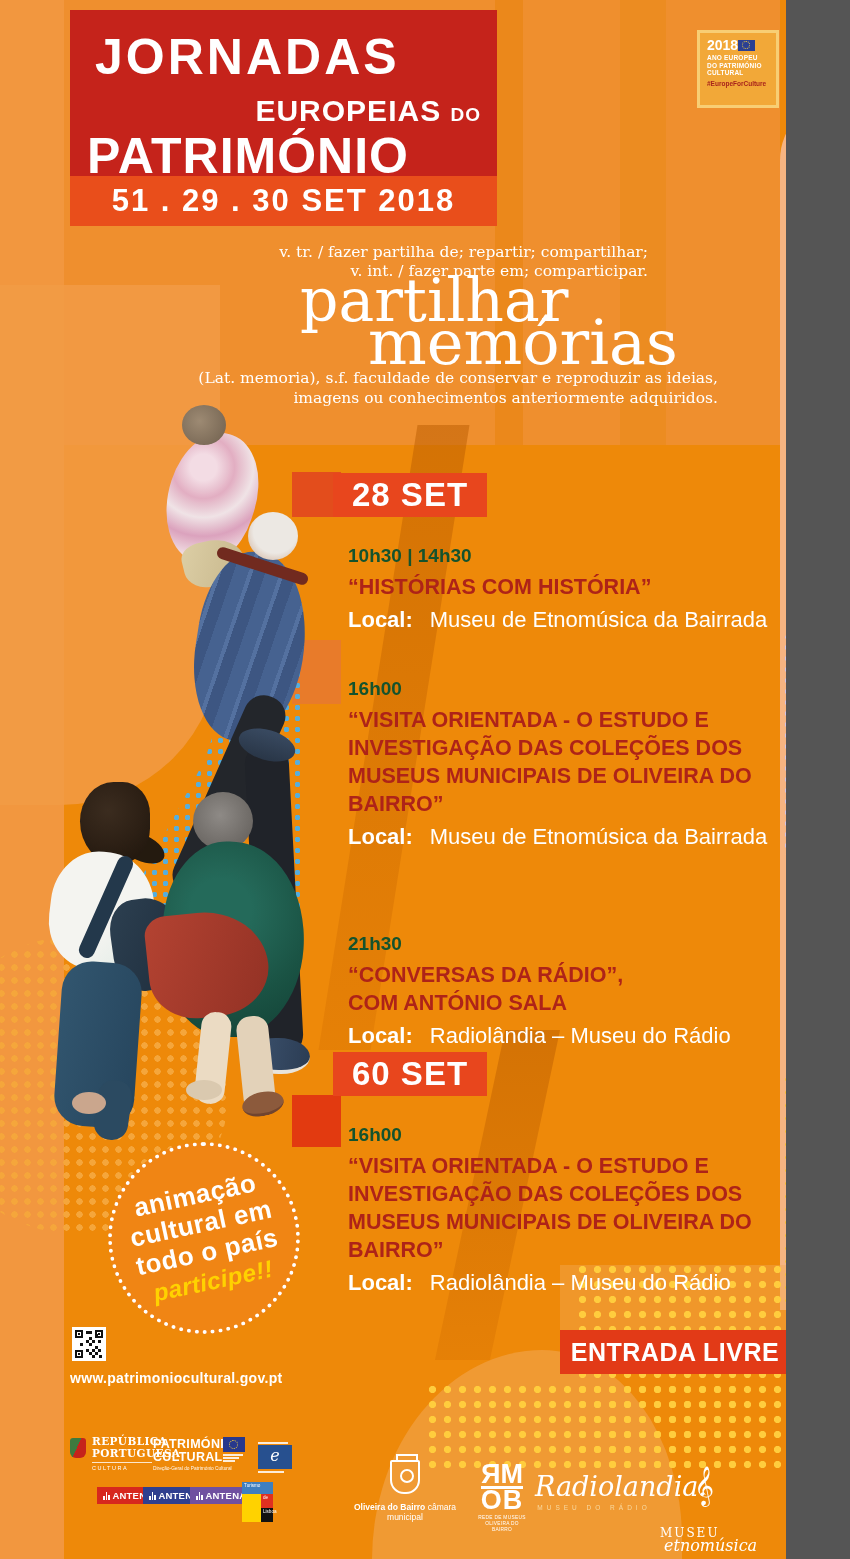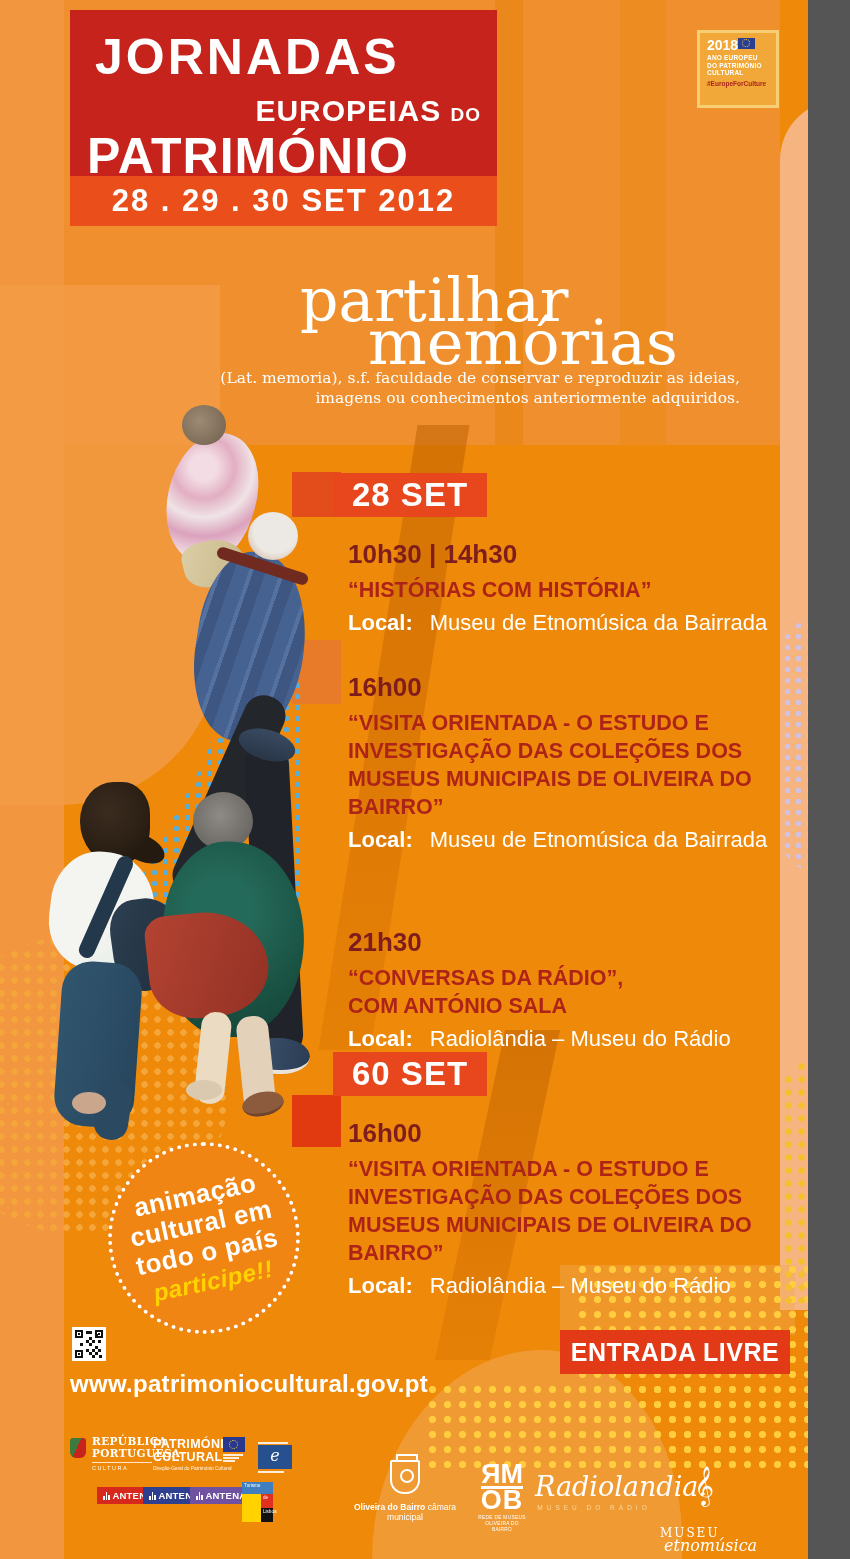--- a/index.html
+++ b/index.html
@@ -1,17 +1,17 @@
 <!DOCTYPE html>
 <html><head>
 <meta charset="utf-8">
 <style>
   html,body{margin:0;padding:0;background:#555;}
   #poster{position:relative;width:786px;height:1559px;overflow:hidden;
-    background:#EE8909;font-family:"Liberation Sans",sans-serif;padding-left:22px;}
+    background:#EE8909;font-family:"Liberation Sans",sans-serif;}
   #poster *{box-sizing:border-box;}
 
   
   .left-strip{position:absolute;left:0;top:0;width:64px;height:1559px;background:#F2973F;}
   .top-zone{position:absolute;left:64px;top:0;width:716px;height:445px;background:#EF8F2E;}
   .stripe1{position:absolute;left:495px;top:0;width:28px;height:445px;background:#E8830D;opacity:.55;}
   .stripe2{position:absolute;left:620px;top:0;width:46px;height:445px;background:#E8860F;opacity:.4;}
   .light-blob{position:absolute;left:-60px;top:285px;width:280px;height:520px;background:#F29B45;
     border-bottom-right-radius:160px;opacity:.85;}
   .peach-band{position:absolute;left:780px;top:100px;width:70px;height:1210px;background:#F6B481;
@@ -93,40 +93,40 @@
   .title-box{position:absolute;left:70px;top:10px;width:427px;height:166px;background:#C5231B;color:#fff;}
   .t1{position:absolute;left:25px;top:18px;font-size:50px;font-weight:bold;letter-spacing:3px;}
   .t2{position:absolute;right:16px;top:84px;font-size:30px;font-weight:bold;letter-spacing:1px;}
   .t2 .do{font-size:19px;letter-spacing:1px;}
   .t3{position:absolute;left:17px;top:117px;font-size:50px;font-weight:bold;letter-spacing:1px;}
   .date-band{position:absolute;left:70px;top:176px;width:427px;height:50px;background:#E94E1B;color:#fff;
     font-size:31px;font-weight:bold;letter-spacing:2px;text-align:center;line-height:50px;}
 
   .eu-badge{position:absolute;left:697px;top:30px;width:82px;height:78px;background:#F2A838;
     border:3px solid #F8CE74;padding:5px 0 0 7px;color:#fff;}
-  .eu-row{display:flex;}
+  .eu-row{display:flex;align-items:center;}
   .eu-year{font-size:14px;font-weight:bold;line-height:14px;}
   .eu-flag{width:17px;height:11px;background:#2B3F92;display:inline-block;position:relative;}
   .eu-flag i{position:absolute;left:4px;top:1px;width:8px;height:8px;border:1px dotted #F5CE3C;border-radius:50%;}
   .eu-lines{font-size:6.5px;font-weight:bold;line-height:7.5px;margin-top:2px;letter-spacing:.2px;}
   .eu-tag{font-size:6.5px;font-weight:bold;color:#A8241C;margin-top:3px;}
 
   
   .def-verbs{position:absolute;right:138px;top:243px;text-align:right;color:#fff;
     font-family:"DejaVu Serif",serif;font-size:15.5px;line-height:19px;}
   .word1{position:absolute;left:300px;top:270px;color:#fff;font-family:"DejaVu Serif",serif;font-size:60px;line-height:60px;}
   .word2{position:absolute;left:368px;top:312px;color:#fff;font-family:"DejaVu Serif",serif;font-size:62px;line-height:62px;}
   .def-noun{position:absolute;right:68px;top:368px;text-align:right;color:#fff;
     font-family:"DejaVu Serif",serif;font-size:15.5px;line-height:20px;}
 
   
   .evt{position:absolute;left:333px;width:450px;}
   .evt-banner{display:inline-block;height:44px;padding:0 19px;background:#E8461D;color:#fff;
     font-size:33px;font-weight:bold;letter-spacing:1px;line-height:44px;text-align:right;}
-  .evt-time{font-size:26px;font-weight:bold;color:#7f1d1d;padding-left:15px;margin-top:22px;}
+  .evt-time{font-size:19px;font-weight:bold;color:#14532d;padding-left:15px;margin-top:28px;}
   .evt-title{font-size:21.5px;font-weight:bold;color:#AE2318;padding-left:15px;line-height:28px;margin-top:6px;}
   .evt-title span{display:block;}
   .evt-local{font-size:22px;color:#fff;padding-left:15px;margin-top:6px;}
   .evt-local b{margin-right:17px;}
   .e28{top:473px;} .e29{top:650px;} .e21{top:905px;} .e30{top:1052px;}
 
   
   .circle-badge{position:absolute;left:108px;top:1142px;width:192px;height:192px;border-radius:50%;
     background:#F08514;border:4px dotted #FFFFFF;display:flex;align-items:center;justify-content:center;}
   .cb-inner{transform:rotate(-12deg);text-align:center;color:#fff;font-weight:bold;
@@ -137,21 +137,21 @@
   .entrada{position:absolute;left:560px;top:1330px;width:230px;height:44px;background:#E23A17;color:#fff;
     font-size:25px;font-weight:bold;letter-spacing:.5px;display:flex;align-items:center;justify-content:center;}
   .qr{position:absolute;left:72px;top:1327px;width:34px;height:34px;background:#fff;padding:2px;}
   .qr .fp{position:absolute;width:8px;height:8px;border:2px solid #111;}
   .qr .fp i{position:absolute;left:1px;top:1px;width:2px;height:2px;background:#111;}
   .qr .f1{left:3px;top:3px;} .qr .f2{right:3px;top:3px;} .qr .f3{left:3px;bottom:3px;}
   .qr .px{position:absolute;left:14px;top:4px;width:3px;height:3px;background:#111;
     box-shadow:3px 0 #111,9px 3px #111,3px 6px #111,0 9px #111,6px 9px #111,12px 9px #111,
     -6px 12px #111,3px 12px #111,9px 15px #111,0 18px #111,6px 18px #111,12px 18px #111,
     3px 21px #111,9px 21px #111,13px 24px #111,6px 24px #111;}
-  .website{position:absolute;left:70px;top:1370px;color:#fff;font-size:24px;font-weight:bold;letter-spacing:.3px;}
+  .website{position:absolute;left:70px;top:1370px;color:#fff;font-size:14px;font-weight:bold;letter-spacing:.3px;}
 
   
   .foot{position:absolute;color:#fff;}
   .rep{left:70px;top:1436px;display:flex;gap:6px;}
   .rep-shield{width:16px;height:20px;border-radius:3px 3px 6px 6px;
     background:linear-gradient(115deg,#3E7A3E 45%,#C5231B 45%);margin-top:2px;}
   .rep-name{font-family:"DejaVu Serif",serif;font-size:10.5px;font-weight:bold;line-height:11.5px;letter-spacing:.4px;}
   .rep-sub{font-size:5.5px;letter-spacing:1.5px;margin-top:3px;border-top:1px solid rgba(255,255,255,.8);padding-top:2px;width:60px;}
   .pat{left:153px;top:1438px;}
   .pat-name{font-size:12.5px;font-weight:bold;line-height:13px;letter-spacing:.3px;}
@@ -248,37 +248,41 @@
   </div>
 
   <div class="title-box">
     <div class="t1">JORNADAS</div>
     <div class="t2">
       <span>EUROPEIAS</span>
       <span class="do">DO</span>
     </div>
     <div class="t3">PATRIMÓNIO</div>
   </div>
-  <div class="date-band">28 . 29 . 30 SET 2012</div>
+  <div class="date-band">51 . 29 . 30 SET 2018</div>
 
   <div class="eu-badge">
     <div class="eu-row">
       <span class="eu-year">2018</span>
       <span class="eu-flag">
           <i></i>
         </span>
     </div>
     <div class="eu-lines">
       <div>ANO EUROPEU</div>
       <div>DO PATRIMÓNIO</div>
       <div>CULTURAL</div>
     </div>
     <div class="eu-tag">#EuropeForCulture</div>
   </div>
 
+  <div class="def-verbs">
+    <div>v. tr. / fazer partilha de; repartir; compartilhar;</div>
+    <div>v. int. / fazer parte em; comparticipar.</div>
+  </div>
   <div class="word1">partilhar</div>
   <div class="word2">memórias</div>
   <div class="def-noun">
     <div>(Lat. memoria), s.f. faculdade de conservar e reproduzir as ideias,</div>
     <div>imagens ou conhecimentos anteriormente adquiridos.</div>
   </div>
 
   <div class="evt e28">
     <div class="evt-banner">28 SET</div>
     <div class="evt-time">10h30 | 14h30</div>

